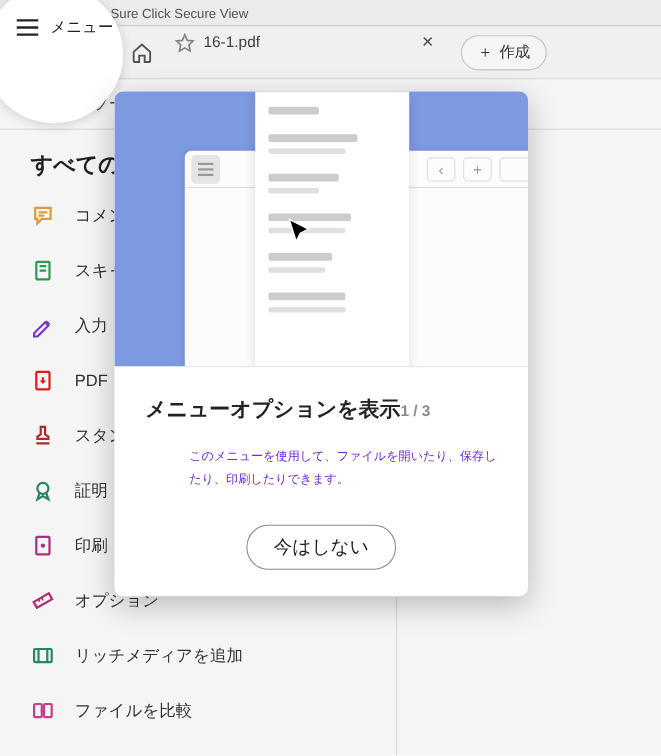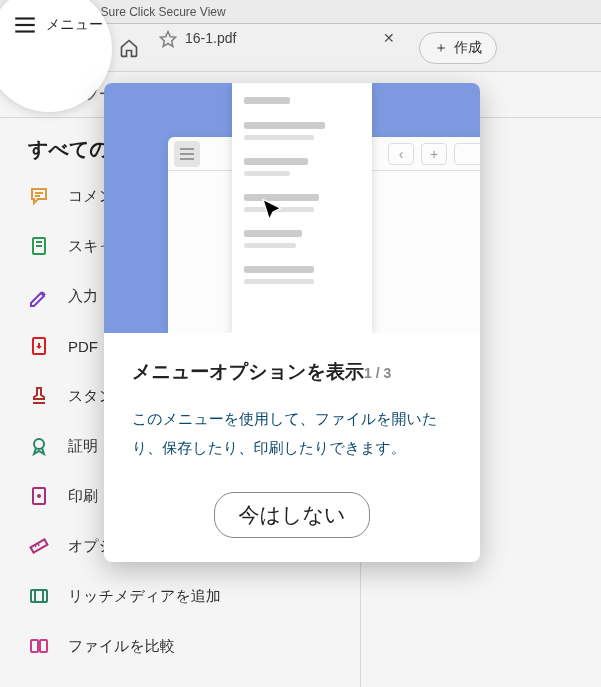--- a/index.html
+++ b/index.html
@@ -52,23 +52,23 @@
 .ill-menu-item { margin-bottom: 18px; }
 .ill-menu-item .t { height: 7px; background: #ccc; border-radius: 2px; margin-bottom: 6px; }
 .ill-menu-item .s { height: 5px; background: #e0e0e0; border-radius: 2px; width: 60%; }
 .ill-cursor { position: absolute; top: 114px; left: 154px; z-index: 3; }
 .ill-cursor svg { width: 30px; height: 30px; }
 
 .modal-body { padding: 26px 28px 24px; }
 .modal-title-row { display: flex; align-items: baseline; justify-content: flex-start; margin-bottom: 20px; }
 .modal-title { font-size: 19px; font-weight: 700; color: #222; }
 .modal-step { font-size: 14px; color: #888; font-weight: 600; }
-.modal-desc { font-size: 15px; color: #0c4a6e; line-height: 1.9; margin-bottom: 30px; }
+.modal-desc { font-size: 11px; color: #6d28d9; line-height: 1.9; margin-bottom: 30px; margin-left: 40px; }
 .modal-actions { display: flex; justify-content: center; gap: 14px; }
-.btn { padding: 8px 24px; border-radius: 20px; font-size: 21px; border: 1.5px solid #444; background: #fff; color: #222; cursor: pointer; }
+.btn { padding: 8px 24px; border-radius: 20px; font-size: 17px; border: 1.5px solid #444; background: #fff; color: #222; cursor: pointer; }
 .btn-outline { border-color: #888; }
 </style>
 </head>
 <body>
 
 <div class="titlebar">
   <span class="titlebar-icon">A</span>
   <span>16-1.pdf - HP Sure Click Secure View</span>
 </div>
 

